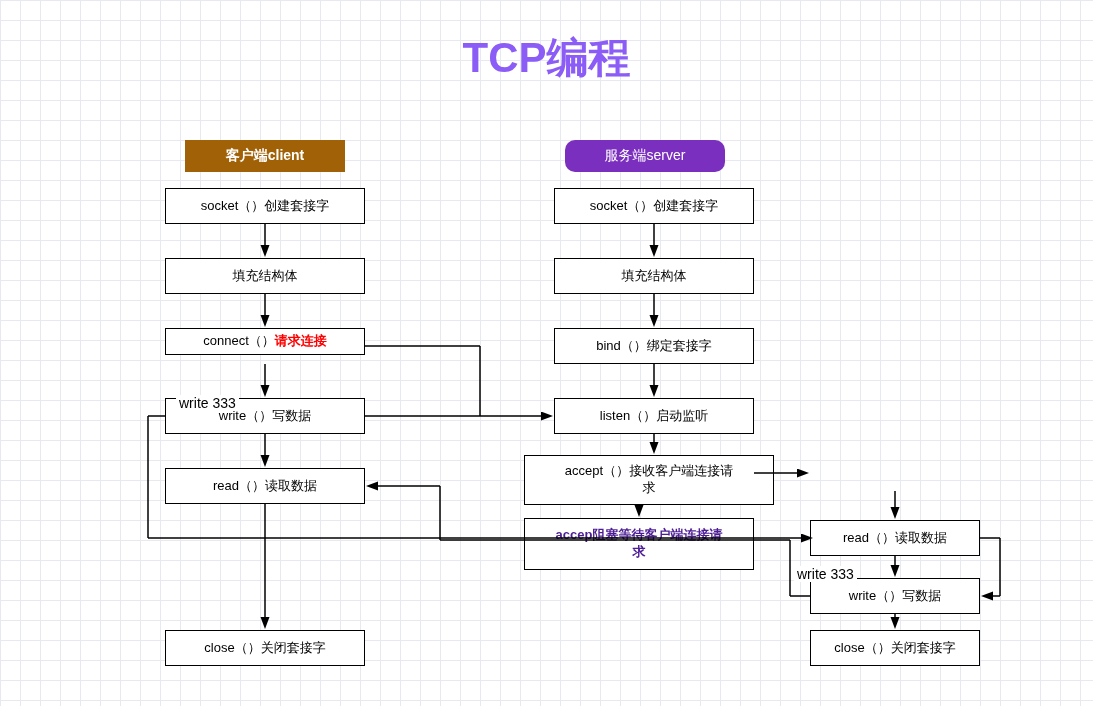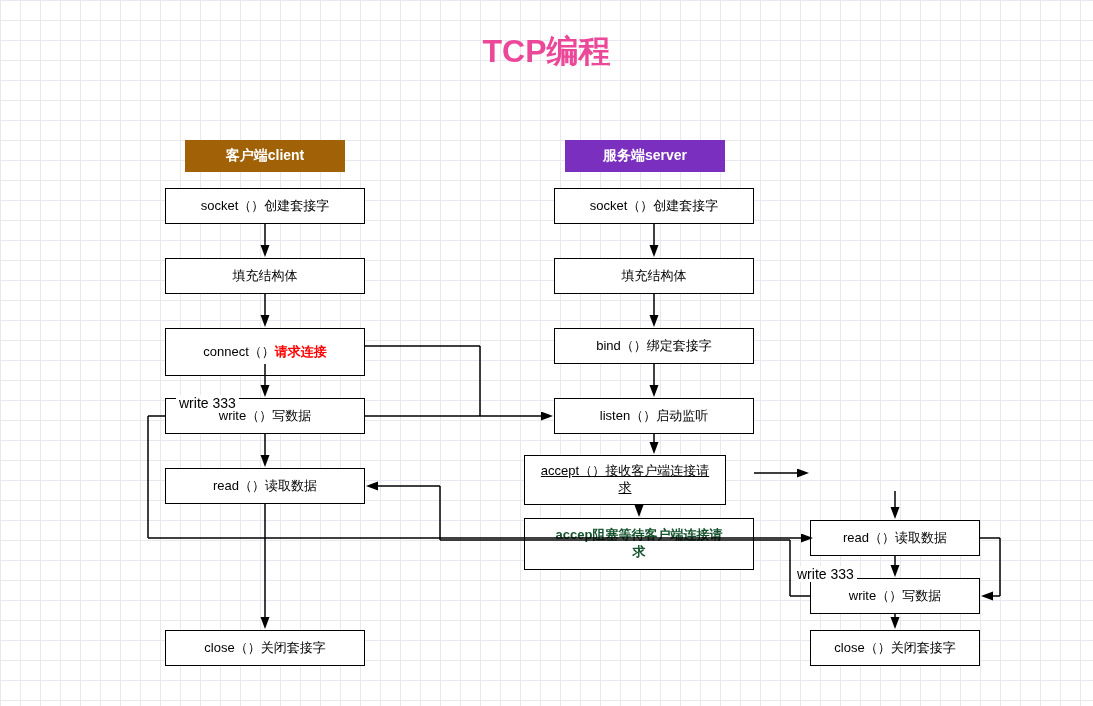--- a/index.html
+++ b/index.html
@@ -30,23 +30,23 @@
       width: 1093px;
       height: 706px;
       z-index: 1;
     }
 
     .title {
       position: absolute;
       top: 30px;
       left: 50%;
       transform: translateX(-50%);
-      font-size: 32px;
-      font-weight: bold;
-      color: #ec4899;
+      font-size: 42px;
+      font-weight: bold;
+      color: #8b5cf6;
       white-space: nowrap;
     }
 
     
     .box {
       position: absolute;
       border: 1.5px solid #000;
       background: #fff;
       display: flex;
       align-items: center;
@@ -69,29 +69,30 @@
       display: flex;
       align-items: center;
       justify-content: center;
     }
 
     .label-purple {
       position: absolute;
       background: #7b2fbe;
       color: #fff;
       font-size: 14px;
-      font-weight: bold;
+      font-weight: normal;
       padding: 4px 16px;
       display: flex;
       align-items: center;
       justify-content: center;
+      border-radius: 10px;
     }
 
     .red-bold {
-      color: #14532d;
+      color: #4c1d95;
       font-weight: bold;
     }
 
     .connect-red {
       color: #ff0000;
       font-weight: bold;
     }
 
     
     .arrows-svg {
@@ -113,21 +114,21 @@
   <div class="label-cyan" style="left: 185px; top: 140px; width: 160px; height: 32px;">客户端client</div>
 
   <div class="label-purple" style="left: 565px; top: 140px; width: 160px; height: 32px;">服务端server</div>
 
   <div class="box" style="left:165px; top:188px; width:200px; height:36px;">
     socket（）创建套接字
   </div>
   <div class="box" style="left:165px; top:258px; width:200px; height:36px;">
     填充结构体
   </div>
-  <div class="box" style="left:165px; top:328px; width:200px; height:48px;">
+  <div class="box" style="left:165px; top:328px; width:200px; height:27px;">
     connect（）<span class="connect-red">请求连接</span>
   </div>
   <div class="box" style="left:165px; top:398px; width:200px; height:36px;">
     write（）写数据
   </div>
   <div class="box" style="left:165px; top:468px; width:200px; height:36px;">
     read（）读取数据
   </div>
   <div class="box" style="left:165px; top:630px; width:200px; height:36px;">
     close（）关闭套接字
@@ -138,21 +139,21 @@
   </div>
   <div class="box" style="left:554px; top:258px; width:200px; height:36px;">
     填充结构体
   </div>
   <div class="box" style="left:554px; top:328px; width:200px; height:36px;">
     bind（）绑定套接字
   </div>
   <div class="box" style="left:554px; top:398px; width:200px; height:36px;">
     listen（）启动监听
   </div>
-  <div class="box" style="left:524px; top:455px; width:202px; height:50px; line-height:1.3;text-decoration:underline;">
+  <div class="box" style="left:524px; top:455px; width:250px; height:50px; line-height:1.3;">
     accept（）接收客户端连接请<br>求
   </div>
   <div class="box" style="left:524px; top:518px; width:230px; height:52px; line-height:1.3;">
     <span class="red-bold">accep阻塞等待客户端连接请<br>求</span>
   </div>
 
   <div class="box" style="left:810px; top:520px; width:170px; height:36px;">
     read（）读取数据
   </div>
   <div class="box" style="left:810px; top:578px; width:170px; height:36px;">

